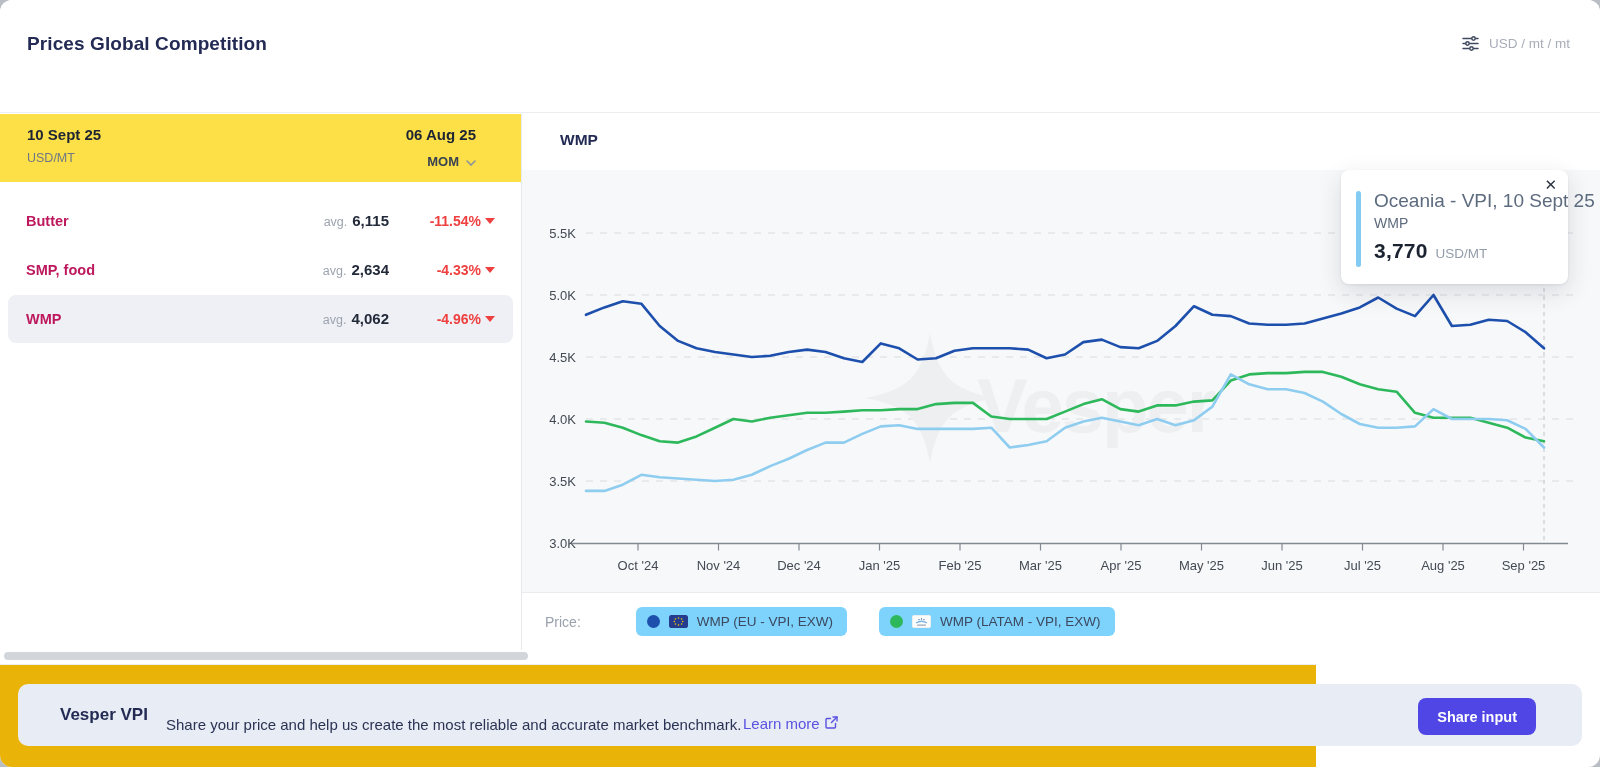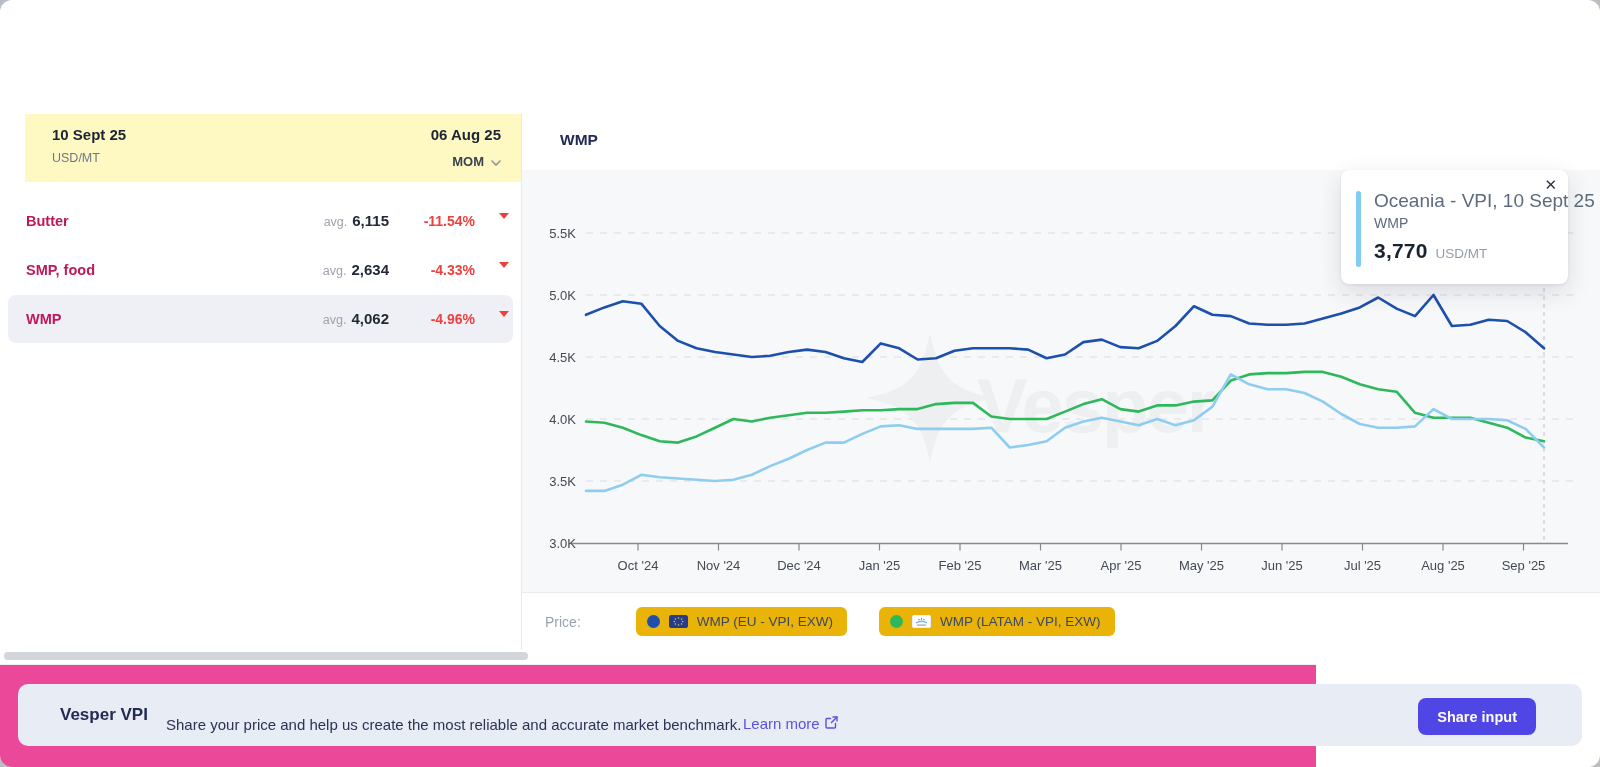--- a/index.html
+++ b/index.html
@@ -8,84 +8,100 @@
 
   
   .page-header { position:absolute; left:0; top:0; width:1600px; height:113px; background:#fff; border-bottom:1px solid #eceef1; }
   .page-title { position:absolute; left:27px; top:33px; font-size:19px; font-weight:700; color:#232b54; letter-spacing:.1px; }
   .unit-control { position:absolute; right:30px; top:36px; display:flex; align-items:center; gap:10px; cursor:pointer; }
   .unit-control svg { display:block; }
   .unit-label { font-size:13.5px; color:#a7adb8; }
 
   
   .left-panel { position:absolute; left:0; top:114px; width:521px; height:536px; background:#fff; }
-  .panel-head { position:absolute; left:0; top:0; width:521px; height:68px; background:#fef9c3;margin-left:25px; }
+  .panel-head { position:absolute; left:0; top:0; width:521px; height:68px; background:#fde047; }
   .ph-date-left { position:absolute; left:27px; top:12px; font-size:15px; font-weight:700; color:#1d2433; }
   .ph-unit { position:absolute; left:27px; top:37px; font-size:12.5px; color:#6f7785; }
   .ph-date-right { position:absolute; right:45px; top:12px; font-size:15px; font-weight:700; color:#1d2433; }
   .ph-mode { position:absolute; right:45px; top:38px; display:flex; align-items:center; gap:7px; cursor:pointer; }
   .ph-mode-label { font-size:13px; font-weight:600; color:#394151; }
 
   .product-list { position:absolute; left:0; top:82px; width:521px; }
   .product-row { position:relative; height:48px; margin:1px 8px; border-radius:8px; display:flex; align-items:center; cursor:pointer; }
   .product-row.selected { background:#eef0f5; }
   .p-name { position:absolute; left:18px; font-size:14.5px; font-weight:700; color:#be185d; }
   .p-avg { position:absolute; right:124px; text-align:right; white-space:nowrap; }
   .p-avg .avg-lbl { font-size:12.5px; color:#9ca3af; margin-right:5px; }
   .p-avg .avg-val { font-size:15px; font-weight:700; color:#222a3a; }
-  .p-pct { position:absolute; right:4px; display:flex; align-items:flex-start; gap:24px; }
+  .p-pct { position:absolute; right:18px; display:flex; align-items:center; gap:4px; }
   .pct { font-size:14px; font-weight:700; }
   .down .pct { color:#ef4040; }
   .up .pct { color:#0eb868; }
   .tri { width:0; height:0; border-left:5.5px solid transparent; border-right:5.5px solid transparent; }
   .down .tri { border-top:6.5px solid #ef4040; }
   .up .tri { border-bottom:6.5px solid #0eb868; }
 
   .v-divider { position:absolute; left:521px; top:114px; width:1px; height:536px; background:#e7e9ec; }
   .h-scrollbar { position:absolute; left:4px; top:652px; width:524px; height:8px; border-radius:4px; background:#d2d6db; cursor:pointer; }
 
   
   .chart-panel { position:absolute; left:522px; top:114px; width:1078px; height:536px; background:#fff; }
   .chart-title { position:absolute; left:38px; top:17px; font-size:15.5px; font-weight:700; color:#232b54; }
   .plot-area { position:absolute; left:0; top:56px; width:1078px; height:422px; background:#f7f8f9; }
   .plot-area svg { display:block; }
   .legend-row { position:absolute; left:0; top:478px; width:1078px; height:58px; background:#fff; border-top:1px solid #e9ebee; display:flex; align-items:center; }
   .legend-label { margin-left:23px; font-size:14px; color:#98a1ac; }
   .legend-pills { display:flex; align-items:center; gap:32px; margin-left:55px; }
-  .legend-pill { display:flex; align-items:center; gap:9px; background:#eab308; border-radius:6px; padding:7px 14px 7px 11px; cursor:pointer; }
+  .legend-pill { display:flex; align-items:center; gap:9px; background:#7dd3fc; border-radius:6px; padding:7px 14px 7px 11px; cursor:pointer; }
   .legend-dot { width:13px; height:13px; border-radius:50%; }
   .legend-flag { display:block; border-radius:2px; }
   .legend-text { font-size:13.5px; color:#3d4860; }
 
   
   .tooltip { position:absolute; left:1341px; top:170px; width:227px; height:114px; background:#fff; border-radius:8px;
              box-shadow:0 8px 24px rgba(30,40,70,.14), 0 1px 3px rgba(30,40,70,.08); z-index:20; }
   .tt-accent { position:absolute; left:15px; top:21px; width:5px; height:76px; border-radius:3px; background:#82cbf2; }
   .tt-close { position:absolute; right:11px; top:7px; font-size:15px; color:#2b3440; cursor:pointer; line-height:1; }
   .tt-title { position:absolute; left:33px; top:20px; font-size:19px; color:#5d6b7e; white-space:nowrap; }
   .tt-product { position:absolute; left:33px; top:45px; font-size:14px; color:#5d6b7e; }
   .tt-value-row { position:absolute; left:33px; top:69px; display:flex; align-items:baseline; gap:8px; }
   .tt-value { font-size:21px; font-weight:700; color:#1b2330; letter-spacing:.2px; }
   .tt-unit { font-size:13.5px; color:#939daa; }
 
   
-  .footer { position:absolute; left:0; top:664px; width:1316px; height:103px; background:#ec4899; border-top:1px solid #eceef1; }
+  .footer { position:absolute; left:0; top:664px; width:1316px; height:103px; background:#eab308; border-top:1px solid #eceef1; }
   .banner { position:absolute; left:18px; top:19px; width:1564px; height:62px; background:#e8ecf4; border-radius:10px; }
   .banner-brand { position:absolute; left:42px; top:21px; font-size:17px; font-weight:700; color:#232b54; }
   .banner-line1 { position:absolute; left:148px; top:9px; font-size:15px; font-weight:700; color:#232b54; }
   .banner-line2 { position:absolute; left:148px; top:32px; font-size:15px; color:#2b3354; }
   .learn-more { position:absolute; left:725px; top:31px; display:flex; align-items:flex-start; gap:5px; color:#5a52e0; font-size:15px; cursor:pointer; }
   .share-btn { position:absolute; right:46px; top:14px; height:37px; padding:1px 19px; background:#4f46e5; color:#fff; font-size:14.5px; font-weight:600;
                border:none; border-radius:8px; cursor:pointer; font-family:inherit; }
 </style>
 </head>
 <body>
 
 <div class="app">
 
+  <div class="page-header">
+    <div class="page-title">Prices Global Competition</div>
+    <div class="unit-control">
+      <span>
+        <svg width="17" height="15" viewBox="0 0 17 15" fill="none" stroke="#3f4a5f" stroke-width="1.5" stroke-linecap="round">
+          <line x1="1" y1="2.5" x2="16" y2="2.5"></line>
+            <circle cx="11.5" cy="2.5" r="1.7" fill="#fff"></circle>
+          <line x1="1" y1="7.5" x2="16" y2="7.5"></line>
+            <circle cx="5.5" cy="7.5" r="1.7" fill="#fff"></circle>
+          <line x1="1" y1="12.5" x2="16" y2="12.5"></line>
+            <circle cx="9.5" cy="12.5" r="1.7" fill="#fff"></circle>
+        </svg>
+      </span>
+      <span class="unit-label">USD / mt / mt</span>
+    </div>
+  </div>
 
   <div class="left-panel">
     <div class="panel-head">
       <div class="ph-date-left">10 Sept 25</div>
       <div class="ph-unit">USD/MT</div>
       <div class="ph-date-right">06 Aug 25</div>
       <div class="ph-mode">
         <span class="ph-mode-label">MOM</span>
         <span>
           <svg width="10" height="6" viewBox="0 0 10 6" fill="none" stroke="#8b929d" stroke-width="1.6" stroke-linecap="round">

